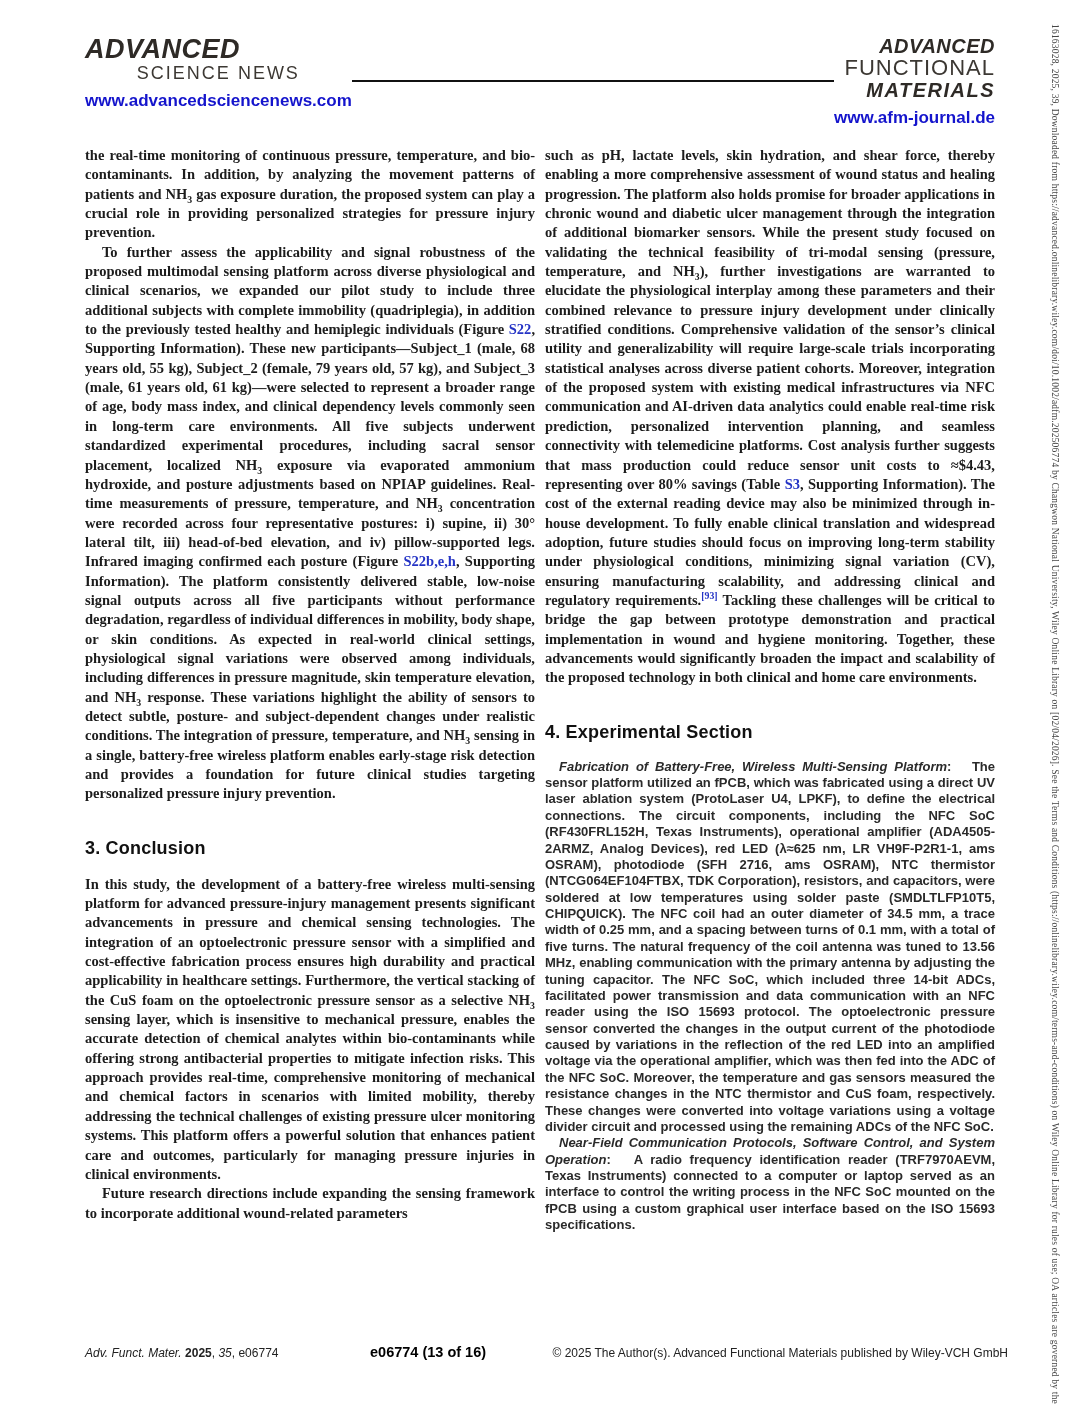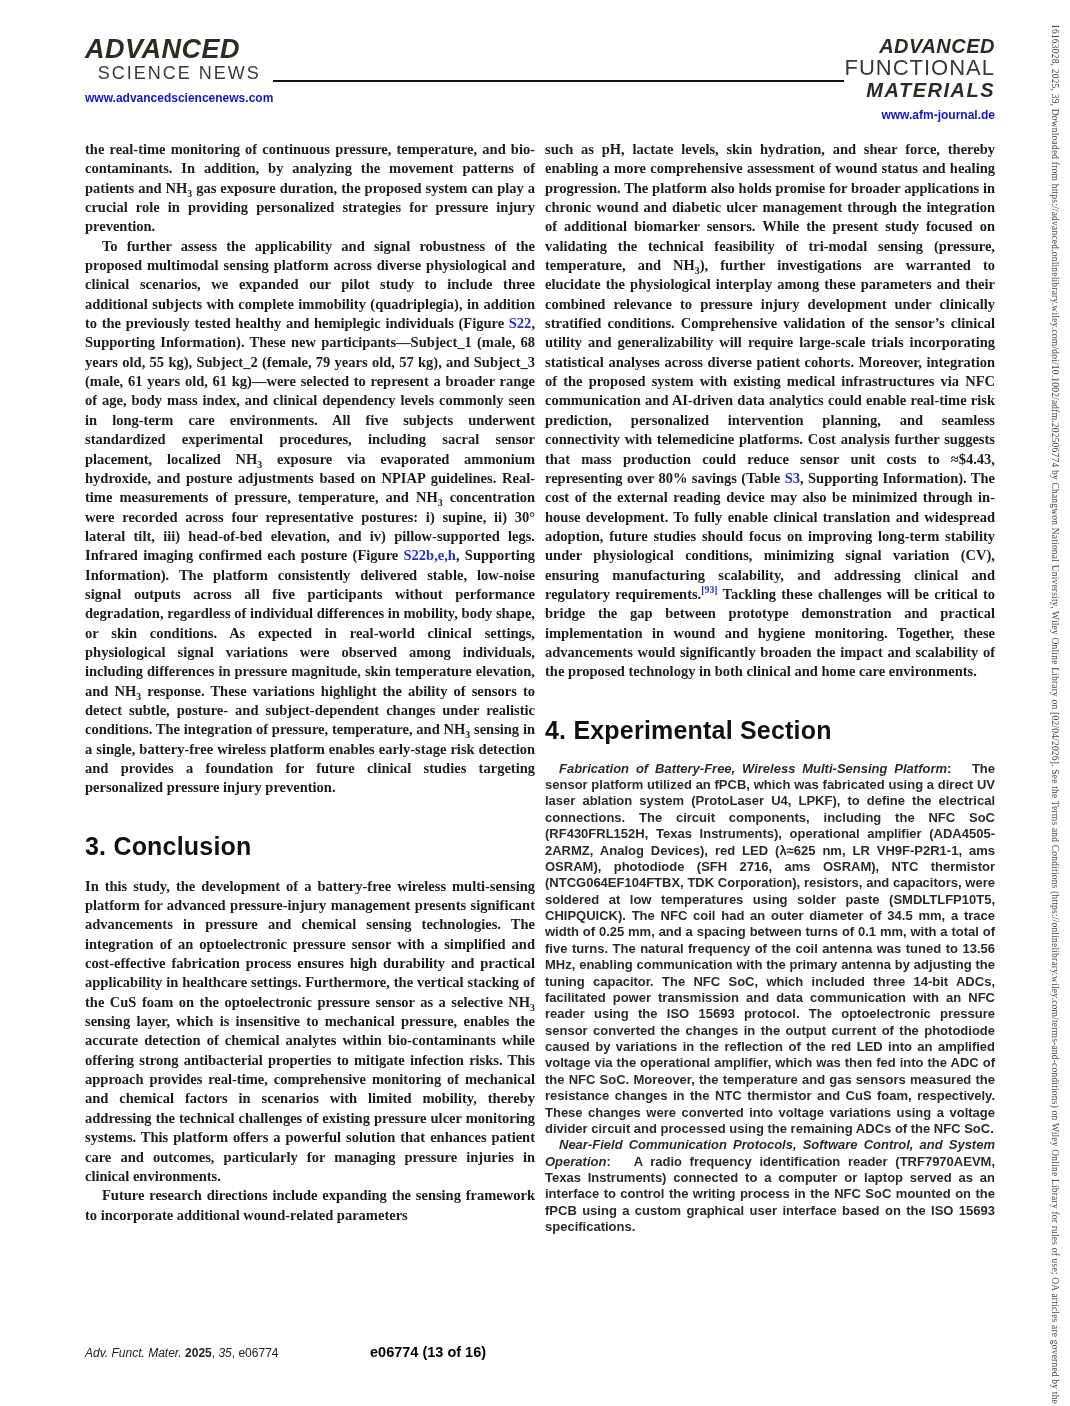--- a/index.html
+++ b/index.html
@@ -14,21 +14,21 @@
   .asn-line1 {
     font-family:"Liberation Sans", sans-serif; font-style:italic; font-weight:bold;
     font-size:27px; line-height:1; color:#2e2a26; letter-spacing:0.5px;
   }
   .asn-line2 {
     font-family:"Liberation Sans", sans-serif; font-weight:normal;
     font-size:18px; line-height:1.05; color:#3c3833; letter-spacing:2px; margin-top:1px;text-align:center;
   }
   .header-url {
     display:block; font-family:"Liberation Sans", sans-serif; font-weight:bold;
-    font-size:12px; color:var(--url-blue,#1414cc); text-decoration:none; margin-top:8px;
+    font-size:17px; color:var(--url-blue,#1414cc); text-decoration:none; margin-top:8px;
   }
   .header-rule { flex:1 1 auto; border-bottom:2px solid #111; margin-top:44px; min-width:40px; }
   .header-right { flex:0 0 auto; text-align:right; }
   .afm-line1 {
     font-family:"Liberation Sans", sans-serif; font-style:italic; font-weight:bold;
     font-size:20px; line-height:1; color:#2e2a26; letter-spacing:0.5px;
   }
   .afm-line2 {
     font-family:"Liberation Sans", sans-serif; font-weight:normal;
     font-size:22px; line-height:1; color:#3c3833; letter-spacing:1px; margin-top:1px;
@@ -44,21 +44,21 @@
   .body-para {
     font-family:"Liberation Serif", serif; font-size:14.5px; line-height:1.335;
     text-align:justify; margin:0; color:#1c1c1c;font-weight:bold;
   }
   .body-para.indent { text-indent:17px; }
   .body-para.sans {
     font-family:"Liberation Sans", sans-serif; font-size:13px; line-height:1.26; color:#2a2a2a;
   }
   .body-para.sans.indent { text-indent:14px; }
   .section-heading {
-    font-family:"Liberation Sans", sans-serif; font-weight:bold; font-size:25px;
+    font-family:"Liberation Sans", sans-serif; font-weight:bold; font-size:18px;
     color:#111; margin:34px 0 16px 0; letter-spacing:0.2px;
   }
   sub { font-size:68%; line-height:0; }
   sup { font-size:68%; line-height:0; }
   .seg-link { color:var(--link-blue,#2433c5); }
   .seg-italic { font-style:italic; }
   .seg-bold { font-weight:bold; }
   
   .footer {
     position:absolute; left:85px; right:62px; bottom:46px;
@@ -109,15 +109,16 @@
         <p class="body-para"><span>such as pH, lactate levels, skin hydration, and shear force, thereby enabling a more comprehensive assessment of wound status and healing progression. The platform also holds promise for broader applications in chronic wound and diabetic ulcer management through the integration of additional biomarker sensors. While the present study focused on validating the technical feasibility of tri-modal sensing (pressure, temperature, and NH</span><sub>3</sub><span>), further investigations are warranted to elucidate the physiological interplay among these parameters and their combined relevance to pressure injury development under clinically stratified conditions. Comprehensive validation of the sensor’s clinical utility and generalizability will require large-scale trials incorporating statistical analyses across diverse patient cohorts. Moreover, integration of the proposed system with existing medical infrastructures via NFC communication and AI-driven data analytics could enable real-time risk prediction, personalized intervention planning, and seamless connectivity with telemedicine platforms. Cost analysis further suggests that mass production could reduce sensor unit costs to ≈$4.43, representing over 80% savings (Table </span><span class="seg-link">S3</span><span>, Supporting Information). The cost of the external reading device may also be minimized through in-house development. To fully enable clinical translation and widespread adoption, future studies should focus on improving long-term stability under physiological conditions, minimizing signal variation (CV), ensuring manufacturing scalability, and addressing clinical and regulatory requirements.</span><sup class="seg-link">[93]</sup><span> Tackling these challenges will be critical to bridge the gap between prototype demonstration and practical implementation in wound and hygiene monitoring. Together, these advancements would significantly broaden the impact and scalability of the proposed technology in both clinical and home care environments.</span></p>
         <h2 class="section-heading"><span>4. Experimental Section</span></h2>
         <p class="body-para sans indent"><span class="seg-italic">Fabrication of Battery-Free, Wireless Multi-Sensing Platform</span><span>:&nbsp;&nbsp;&nbsp;</span><span>The sensor platform utilized an fPCB, which was fabricated using a direct UV laser ablation system (ProtoLaser U4, LPKF), to define the electrical connections. The circuit components, including the NFC SoC (RF430FRL152H, Texas Instruments), operational amplifier (ADA4505-2ARMZ, Analog Devices), red LED (λ≈625 nm, LR VH9F-P2R1-1, ams OSRAM), photodiode (SFH 2716, ams OSRAM), NTC thermistor (NTCG064EF104FTBX, TDK Corporation), resistors, and capacitors, were soldered at low temperatures using solder paste (SMDLTLFP10T5, CHIPQUICK). The NFC coil had an outer diameter of 34.5 mm, a trace width of 0.25 mm, and a spacing between turns of 0.1 mm, with a total of five turns. The natural frequency of the coil antenna was tuned to 13.56 MHz, enabling communication with the primary antenna by adjusting the tuning capacitor. The NFC SoC, which included three 14-bit ADCs, facilitated power transmission and data communication with an NFC reader using the ISO 15693 protocol. The optoelectronic pressure sensor converted the changes in the output current of the photodiode caused by variations in the reflection of the red LED into an amplified voltage via the operational amplifier, which was then fed into the ADC of the NFC SoC. Moreover, the temperature and gas sensors measured the resistance changes in the NTC thermistor and CuS foam, respectively. These changes were converted into voltage variations using a voltage divider circuit and processed using the remaining ADCs of the NFC SoC.</span></p>
         <p class="body-para sans indent"><span class="seg-italic">Near-Field Communication Protocols, Software Control, and System Operation</span><span>:&nbsp;&nbsp;&nbsp;</span><span>A radio frequency identification reader (TRF7970AEVM, Texas Instruments) connected to a computer or laptop served as an interface to control the writing process in the NFC SoC mounted on the fPCB using a custom graphical user interface based on the ISO 15693 specifications.</span></p>
       </div>
   </main>
 
   <footer class="footer">
     <div class="footer-left" id="footer-left"><span class="seg-italic">Adv. Funct. Mater. </span><span class="seg-bold">2025</span><span>, </span><span class="seg-italic">35</span><span>, e06774</span></div>
     <div class="footer-center">e06774 (13 of 16)</div>
+    <div class="footer-right">© 2025 The Author(s). Advanced Functional Materials published by Wiley-VCH GmbH</div>
   </footer>
 
 </div>
 
 </body></html>

